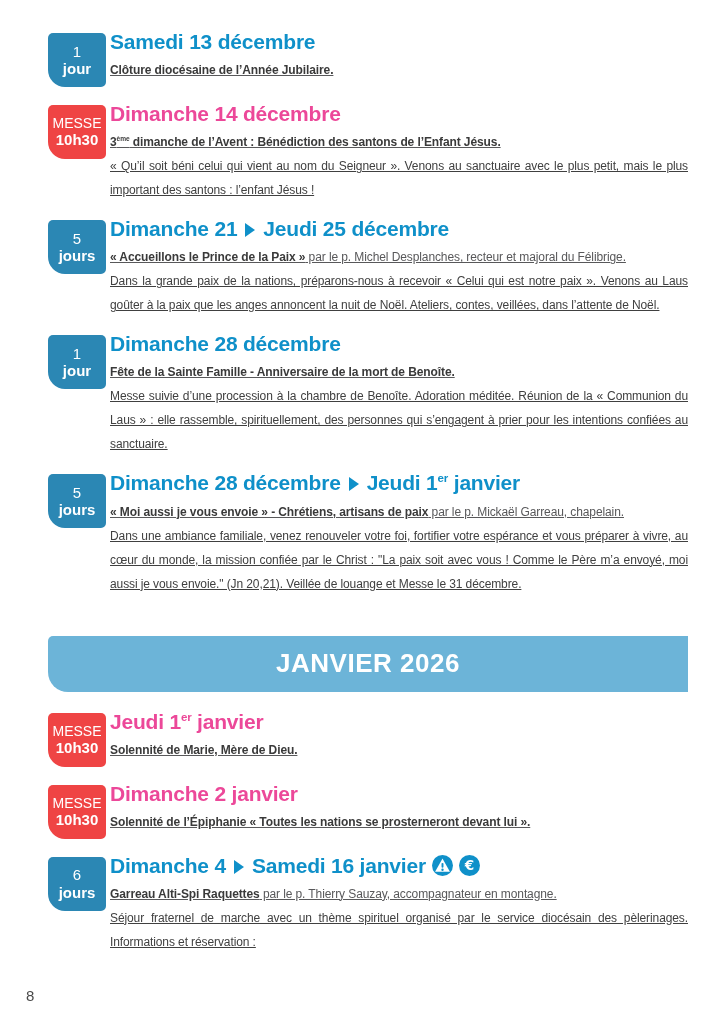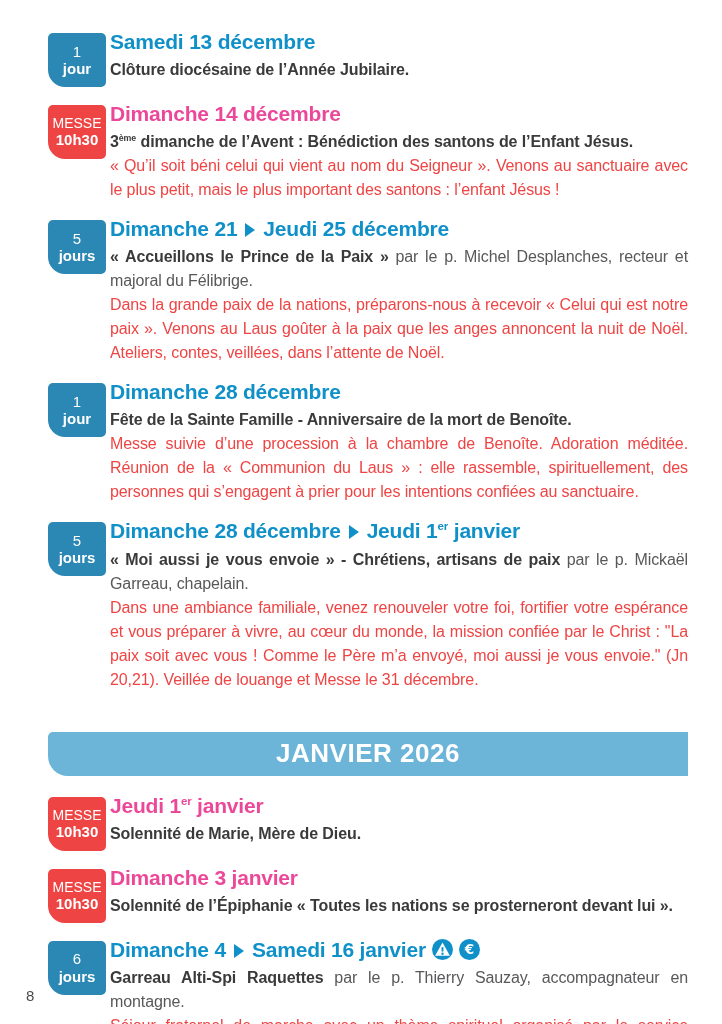--- a/index.html
+++ b/index.html
@@ -51,31 +51,32 @@
     display: inline-block;
     width: 0; height: 0;
     border-left: 10px solid currentColor;
     border-top: 7px solid transparent;
     border-bottom: 7px solid transparent;
     margin: 0 8px 1px 8px;
     vertical-align: middle;
   }
   sup { font-size: 0.55em; vertical-align: super; line-height: 0; }
   p.sub, p.body {
-    font-size: 16px;
+    font-size: 12px;
     line-height: 24px;
     text-align: justify;
     letter-spacing: -0.1px;
+    text-decoration: underline;
   }
   p.sub { color: #58585a; }
   p.sub b, .dark-b { color: #3a3a3a; font-weight: 700; }
-  p.body { color: #ef4444; }
+  p.body { color: #404040; }
   .banner {
     margin: 40px 0 18px 0;
-    height: 44px;
+    height: 56px;
     background: #6cb4d8;
     border-radius: 5px 0 0 20px;
     display: flex;
     align-items: center;
     justify-content: center;
   }
   .banner span {
     color: #ffffff;
     font-size: 26px;
     font-weight: 700;
@@ -174,21 +175,21 @@
       <p class="sub"><b>Solennité de Marie, Mère de Dieu.</b></p>
     </div>
   </div>
 
   <div class="event">
     <div class="badge red">
       <span class="b1">MESSE</span>
       <span class="b2">10h30</span>
     </div>
     <div class="content">
-      <h3 class="title red"><span>Dimanche 3 janvier</span></h3>
+      <h3 class="title red"><span>Dimanche 2 janvier</span></h3>
       <p class="sub"><b>Solennité de l’Épiphanie « Toutes les nations se prosterneront devant lui ».</b></p>
     </div>
   </div>
 
   <div class="event">
     <div class="badge blue">
       <span class="b1">6</span>
       <span class="b2">jours</span>
     </div>
     <div class="content">

